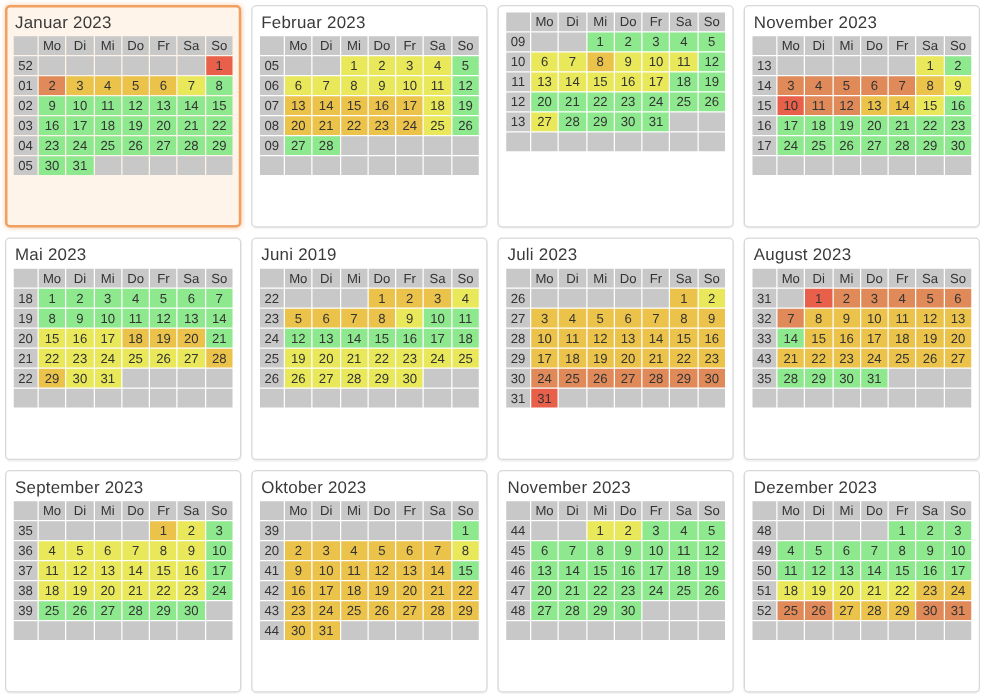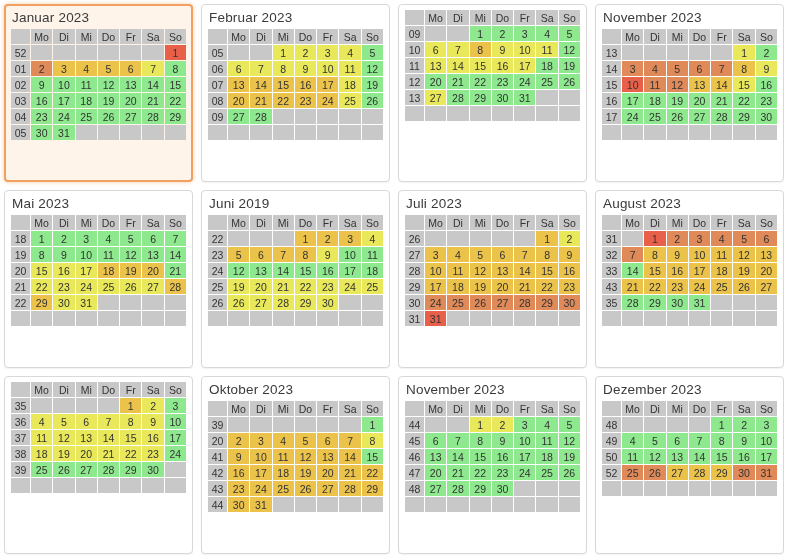--- a/index.html
+++ b/index.html
@@ -702,20 +702,21 @@
             <td class="e"></td>
             <td class="e"></td>
             <td class="e"></td>
             <td class="e"></td>
             <td class="e"></td>
           </tr>
         </tbody>
       </table>
     </div>
     <div class="month-card">
+      <div class="month-title">September 2023</div>
       <table class="cal">
         <thead>
           <tr>
             <th class="wkh"></th>
             <th class="dh">Mo</th>
             <th class="dh">Di</th>
             <th class="dh">Mi</th>
             <th class="dh">Do</th>
             <th class="dh">Fr</th>
             <th class="dh">Sa</th>
@@ -984,20 +985,30 @@
             <td class="wk">50</td>
             <td class="g">11</td>
             <td class="g">12</td>
             <td class="g">13</td>
             <td class="g">14</td>
             <td class="g">15</td>
             <td class="g">16</td>
             <td class="g bold">17</td>
           </tr>
           <tr>
+            <td class="wk">51</td>
+            <td class="y">18</td>
+            <td class="y">19</td>
+            <td class="y">20</td>
+            <td class="y">21</td>
+            <td class="y">22</td>
+            <td class="o">23</td>
+            <td class="o bold">24</td>
+          </tr>
+          <tr>
             <td class="wk">52</td>
             <td class="d hol">25</td>
             <td class="d hol">26</td>
             <td class="o">27</td>
             <td class="o">28</td>
             <td class="o">29</td>
             <td class="d">30</td>
             <td class="d bold">31</td>
           </tr>
           <tr>

